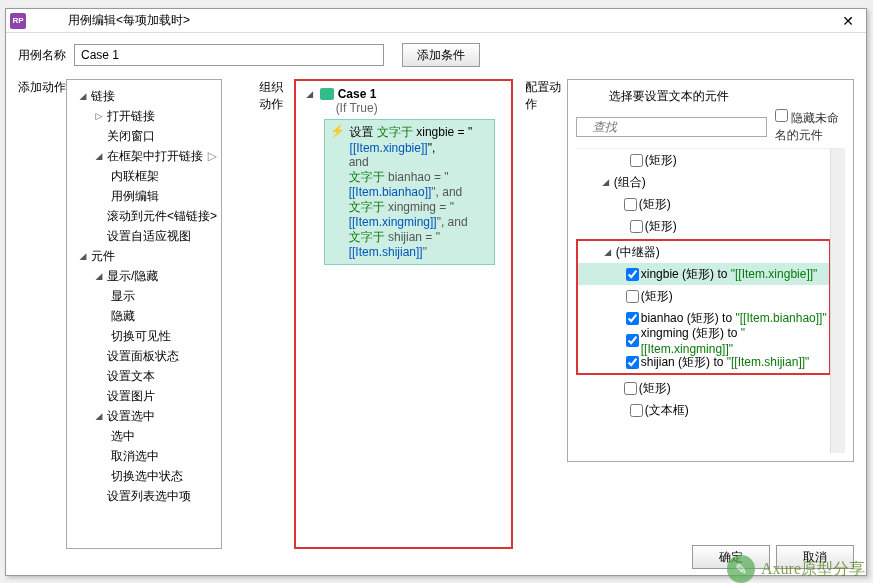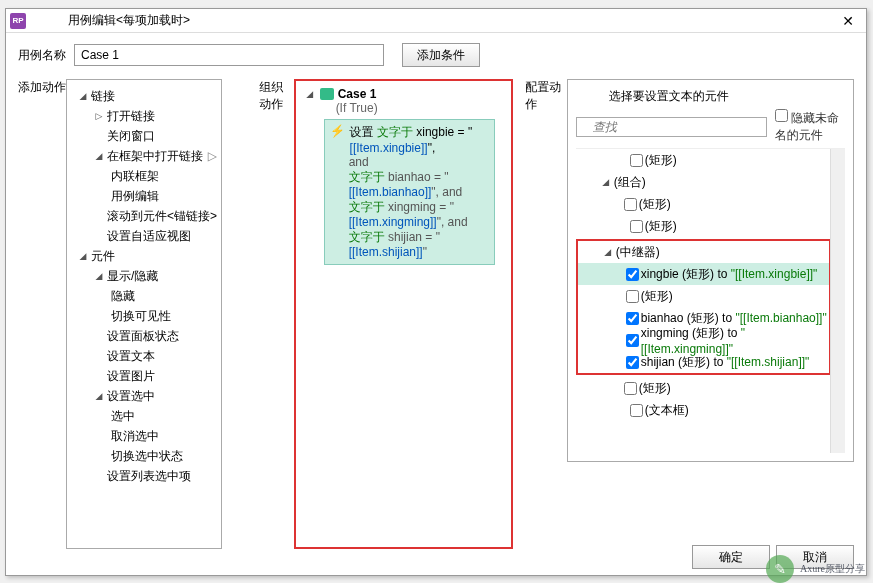--- a/index.html
+++ b/index.html
@@ -51,21 +51,21 @@
 .set-text-panel { border: 1px solid #aaa; background: #fff; padding: 6px 8px; height: 69px; margin-top: 10px; }
 .set-text-title { margin-bottom: 4px; }
 .set-row { display: flex; gap: 6px; align-items: center; }
 .sel { width: 108px; height: 22px; border: 1px solid #999; background: #fff; display: flex; align-items: center; justify-content: space-between; padding: 0 4px; }
 .val-input { flex: 1; height: 22px; border: 1px solid #999; padding: 0 4px; font-style: italic; }
 .fx-btn { width: 24px; height: 22px; border: 1px solid #999; background: linear-gradient(#fff,#eee); display: flex; align-items: center; justify-content: center; font-style: italic; font-weight: bold; cursor: pointer; }
 .footer { position: absolute; bottom: 6px; right: 12px; display: flex; gap: 6px; }
 .footer .btn { width: 78px; }
 .watermark { position: absolute; bottom: 0; right: 8px; display: flex; align-items: center; gap: 6px; opacity: 0.7; }
 .wm-circle { width: 28px; height: 28px; border-radius: 50%; background: #5a5; display: flex; align-items: center; justify-content: center; color: #fff; font-size: 14px; }
-.wm-text { font-size: 10px; color: #0f172a; font-family: "Microsoft YaHei"; }
+.wm-text { font-size: 16px; color: #4d7c0f; font-family: "Microsoft YaHei"; }
 .sub { color: #555; margin-left: 18px; line-height: 15px; font-size: 11px; }
 </style>
 </head>
 <body>
 
 <div class="dialog">
   <div class="titlebar">
     <div class="app-icon">RP</div>
     <div class="title-text">用例编辑&lt;每项加载时&gt;</div>
     <div class="close-btn">✕</div>
@@ -115,20 +115,23 @@
                 <span class="tw"></span>
                 <span class="node-label">设置自适应视图</span>
               </div>
             <div class="node ind1">
                 <span class="tw">◢</span>
                 <span class="node-label">元件</span>
               </div>
             <div class="node ind2">
                 <span class="tw">◢</span>
                 <span class="node-label">显示/隐藏</span>
+              </div>
+            <div class="node ind3">
+                <span class="node-label">显示</span>
               </div>
             <div class="node ind3">
                 <span class="node-label">隐藏</span>
               </div>
             <div class="node ind3">
                 <span class="node-label">切换可见性</span>
               </div>
             <div class="node ind2">
                 <span class="tw"></span>
                 <span class="node-label">设置面板状态</span>

